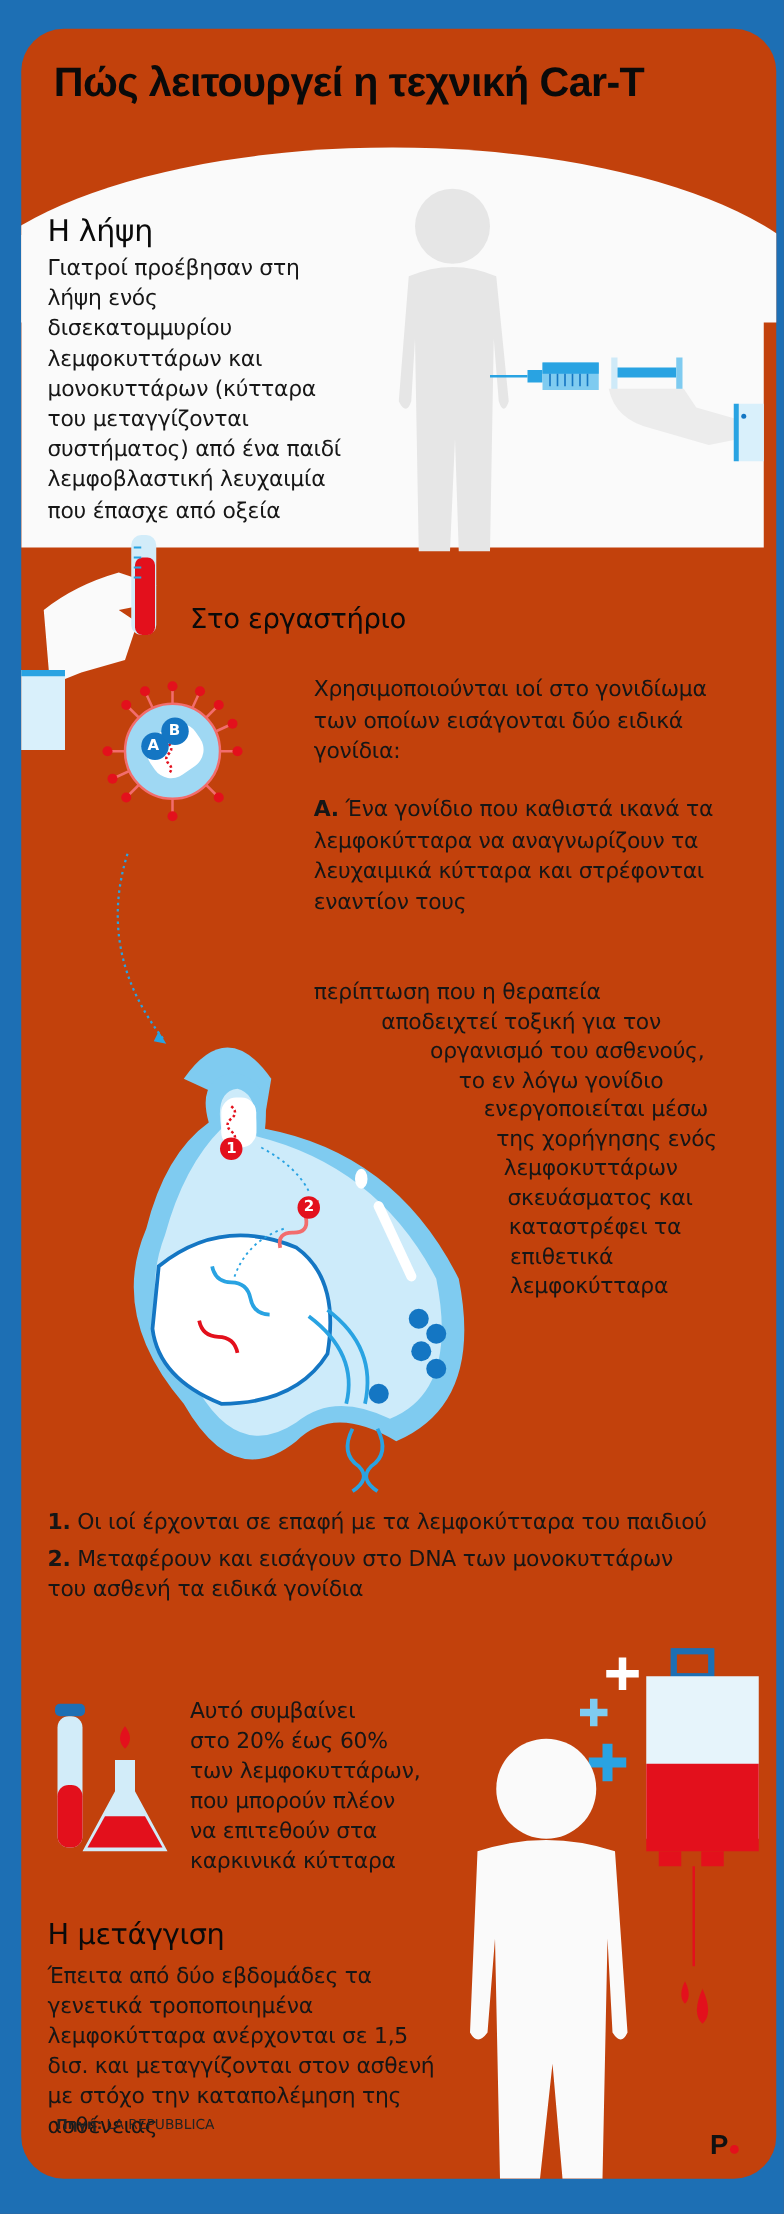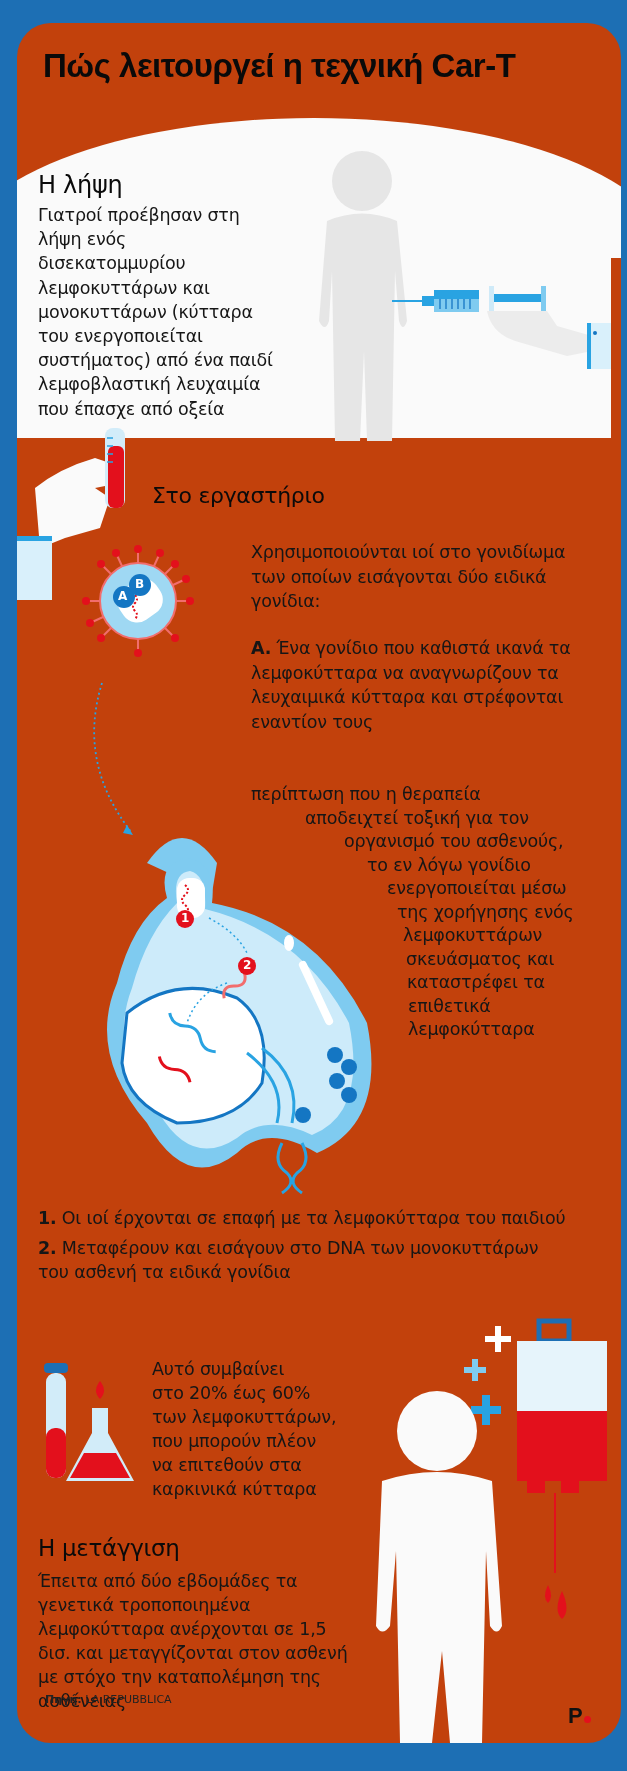--- a/index.html
+++ b/index.html
@@ -69,21 +69,21 @@
     <circle cx="203" cy="52" r="2" fill="#1476c3"></circle>
   </svg>
 
   <div class="h2" style="left:21px;top:148px;font-size:24px">Η λήψη</div>
   <div class="body" style="left:21px;top:180px;font-size:17.5px;line-height:24.2px">
     <span class="line">Γιατροί προέβησαν στη</span>
     <span class="line">λήψη ενός</span>
     <span class="line">δισεκατομμυρίου</span>
     <span class="line">λεμφοκυττάρων και</span>
     <span class="line">μονοκυττάρων (κύτταρα</span>
-    <span class="line">του ενεργοποιείται</span>
+    <span class="line">του μεταγγίζονται</span>
     <span class="line">συστήματος) από ένα παιδί</span>
     <span class="line">λεμφοβλαστική λευχαιμία</span>
     <span class="line">που έπασχε από οξεία</span>
   </div>
 
   <svg style="left:-17px;top:405px" width="140" height="160" viewBox="0 0 140 160">
     <path d="M40 120 L35 60 Q60 40 95 30 L125 40 L120 55 L95 60 L110 70 L100 100 L65 110 Z" fill="#fafafa"></path>
     <rect x="105" y="0" width="20" height="80" rx="8" fill="#d2ecf9"></rect>
     <rect x="108" y="18" width="16" height="62" rx="6" fill="#e3101c"></rect>
     <g stroke="#29a3e2" stroke-width="1.5">

